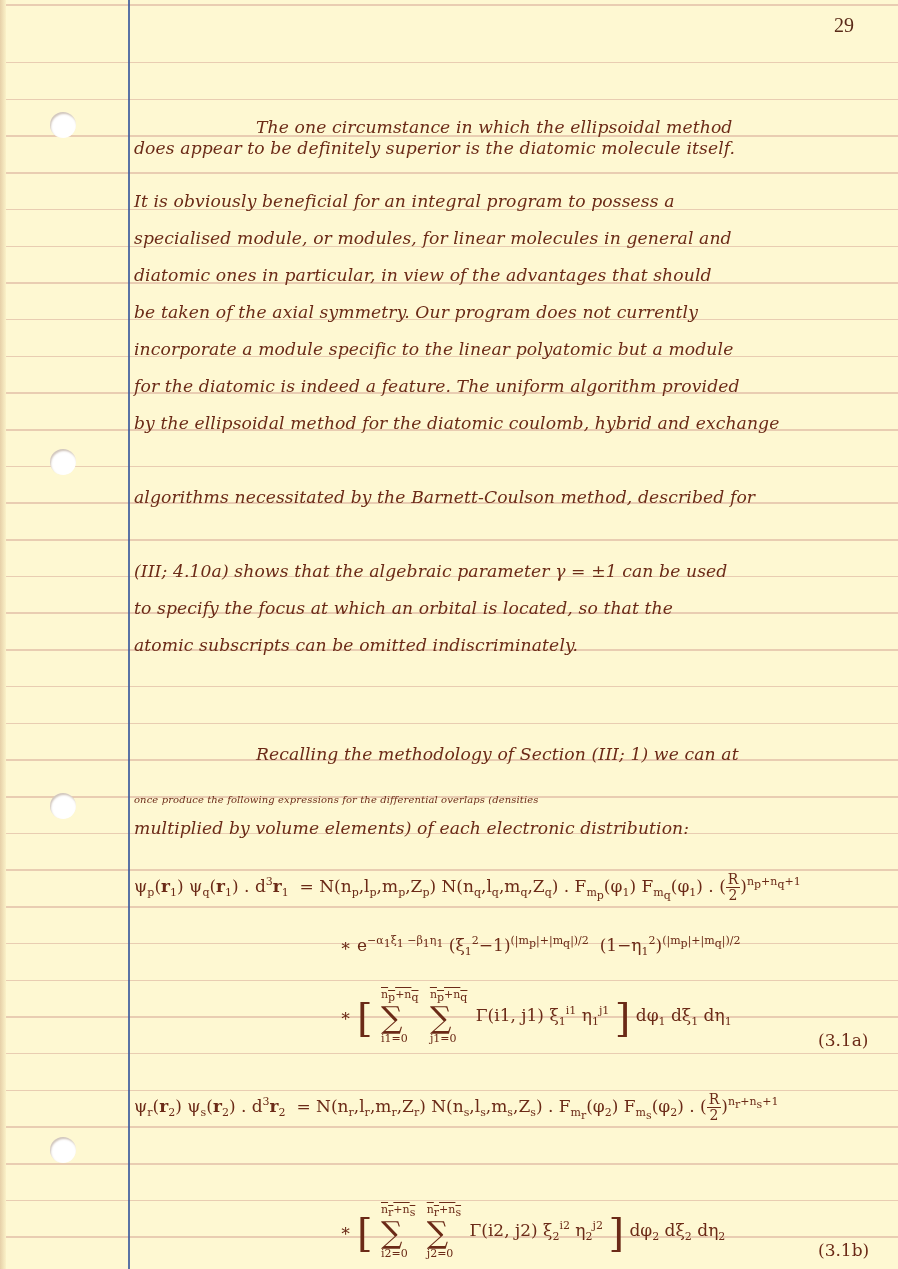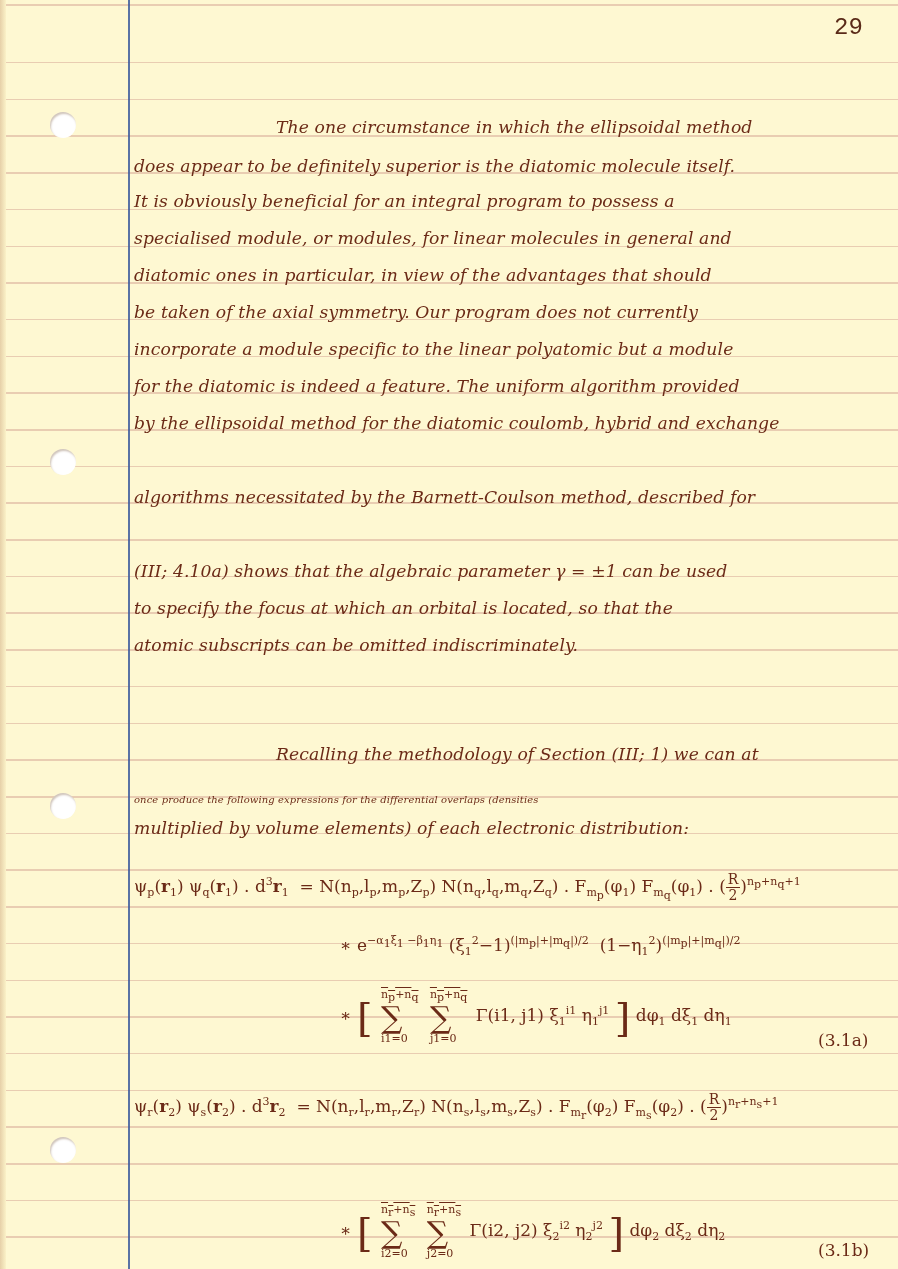--- a/index.html
+++ b/index.html
@@ -27,28 +27,28 @@
     position: absolute; left: 128px; top: 0; width: 2px; height: 1269px;
     background: #3d5c9e; opacity: 0.85;
   }
   .hole {
     position: absolute; left: 50px; width: 26px; height: 26px; border-radius: 50%;
     background: #ffffff;
     box-shadow: inset 1px 2px 2px rgba(120,90,60,0.35);
   }
   .page-number {
     position: absolute; left: 834px; top: 14px;
-    font-family: Liberation Mono, monospace; font-size: 24px; color: #5a2a18;
+    font-family: Liberation Serif, serif; font-size: 20px; color: #5a2a18;
   }
   .line {
     position: absolute; left: 134px; white-space: nowrap;
     font-family: "DejaVu Serif", serif; font-style: italic;
     font-size: 17.2px; color: #6b2a17; letter-spacing: 0.1px;
   }
-  .indent { left: 276px; }
+  .indent { left: 256px; }
   .math {
     position: absolute; white-space: nowrap;
     font-family: "DejaVu Serif", serif; font-size: 17px; color: #6b2a17;
   }
   .math sup { font-size: 11px; }
   .math sub { font-size: 11px; }
   .sumblock { display: inline-block; text-align: left; vertical-align: middle; margin: 0 3px; }
   .sumblock .lim-top { display: block; font-size: 11px; text-decoration: overline; }
   .sumblock .sig { display: block; font-size: 30px; line-height: 28px; }
   .sumblock .lim-bot { display: block; font-size: 11px; }
@@ -66,21 +66,21 @@
   <div class="margin-line"></div>
 
   <div class="hole" style="top:112px"></div>
   <div class="hole" style="top:449px"></div>
   <div class="hole" style="top:793px"></div>
   <div class="hole" style="top:1137px"></div>
 
   <div class="page-number">29</div>
 
   <div class="line indent" style="top:117px">The one circumstance in which the ellipsoidal method</div>
-  <div class="line" style="top:156px">does appear to be definitely superior is the diatomic molecule itself.</div>
+  <div class="line" style="top:138px">does appear to be definitely superior is the diatomic molecule itself.</div>
   <div class="line" style="top:191px">It is obviously beneficial for an integral program to possess a</div>
   <div class="line" style="top:228px">specialised module, or modules, for linear molecules in general and</div>
   <div class="line" style="top:265px">diatomic ones in particular, in view of the advantages that should</div>
   <div class="line" style="top:302px">be taken of the axial symmetry. Our program does not currently</div>
   <div class="line" style="top:339px">incorporate a module specific to the linear polyatomic but a module</div>
   <div class="line" style="top:376px">for the diatomic is indeed a feature. The uniform algorithm provided</div>
   <div class="line" style="top:413px">by the ellipsoidal method for the diatomic coulomb, hybrid and exchange</div>
   <div class="line" style="top:487px">algorithms necessitated by the Barnett-Coulson method, described for</div>
   <div class="line" style="top:561px">(III; 4.10a) shows that the algebraic parameter γ = ±1 can be used</div>
   <div class="line" style="top:598px">to specify the focus at which an orbital is located, so that the</div>

